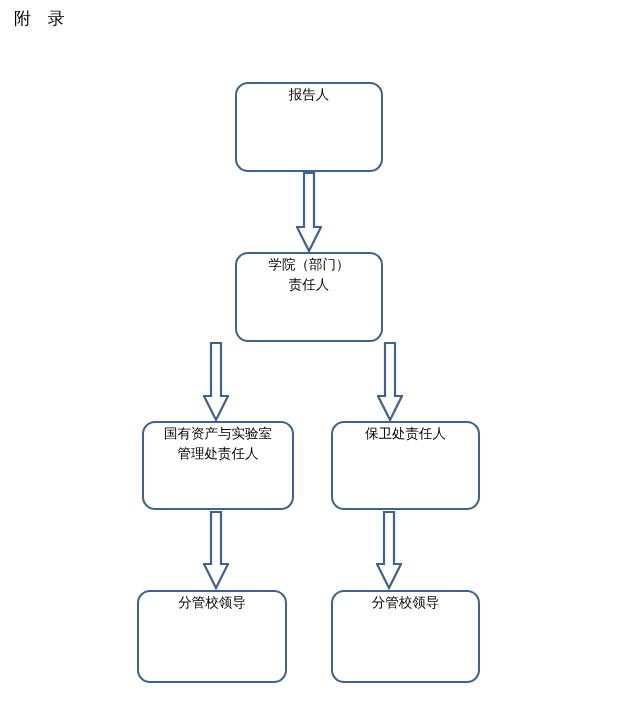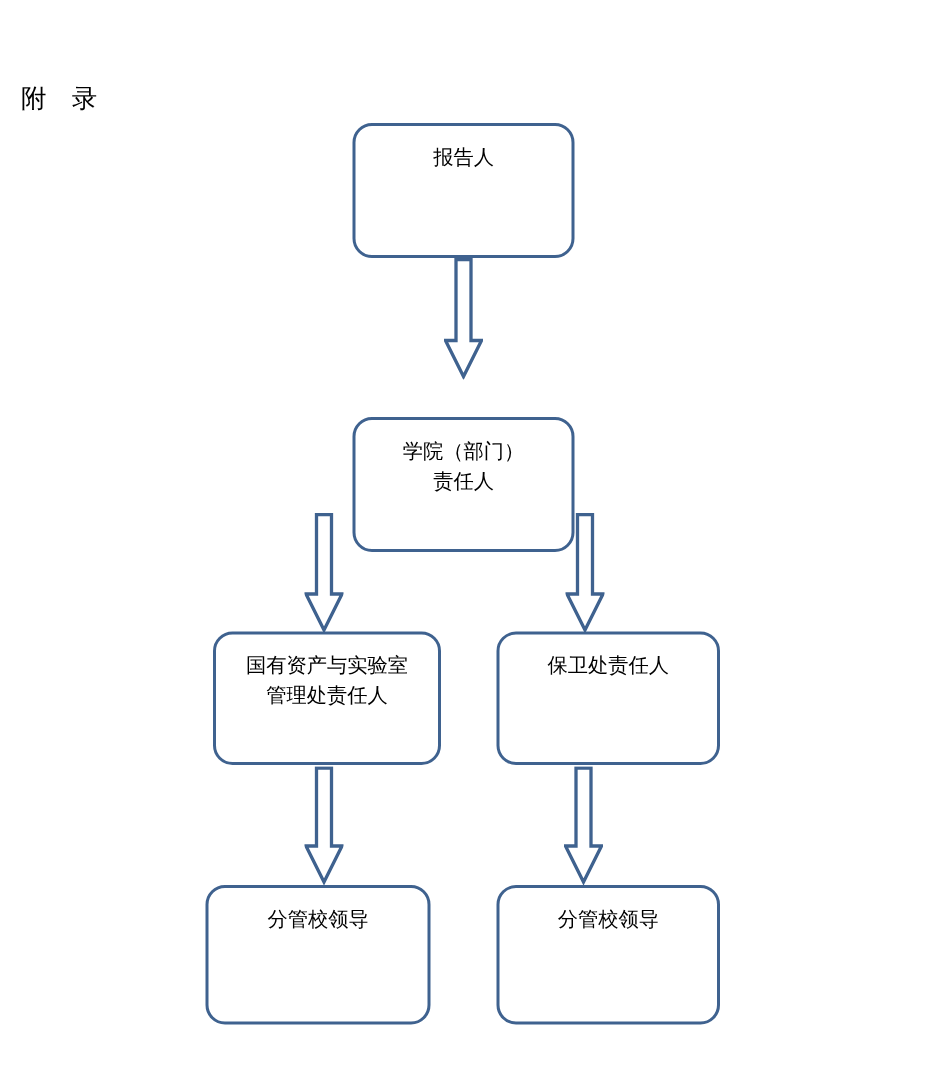--- a/index.html
+++ b/index.html
@@ -22,40 +22,38 @@
   
   #page-title {
     position: absolute;
     left: 14px;
     top: 8px;
     font-size: 17px;
     letter-spacing: 2px;
     color: #000000;
     white-space: pre;
     line-height: 1.2;
-    margin-top: 48px;
   }
   
   .node {
     position: absolute;
     box-sizing: border-box;
     background: #ffffff;
     border: 2px solid #3f628f;
     border-radius: 13px;
     display: block;
   }
   .node-label {
     display: block;
     width: 100%;
     text-align: center;
     font-size: 13.5px;
     line-height: 20px;
     color: #000000;
     white-space: pre-line;
-    padding-top: 11px;
     box-sizing: border-box;
   }
   
   .arrow {
     position: absolute;
     display: block;
   }
   .arrow svg { display: block; }
   .arrow svg polygon {
     fill: #ffffff;
@@ -74,21 +72,21 @@
   <div class="node" style="left:235px; top:82px; width:148px; height:90px;">
     <span class="node-label">报告人</span>
   </div>
 
   <div class="arrow" style="left:296px; top:172px; width:26px; height:81px;">
     <svg width="26" height="81" viewBox="0 0 26 81">
       <polygon points="8,1 18,1 18,55 25,55 13,79 1,55 8,55"></polygon>
     </svg>
   </div>
 
-  <div class="node" style="left:235px; top:252px; width:148px; height:90px;margin-top:26px;">
+  <div class="node" style="left:235px; top:252px; width:148px; height:90px;">
     <span class="node-label">学院（部门）
 责任人</span>
   </div>
 
   <div class="arrow" style="left:203px; top:342px; width:26px; height:80px;">
     <svg width="26" height="80" viewBox="0 0 26 80">
       <polygon points="8,1 18,1 18,54 25,54 13,78 1,54 8,54"></polygon>
     </svg>
   </div>
 

